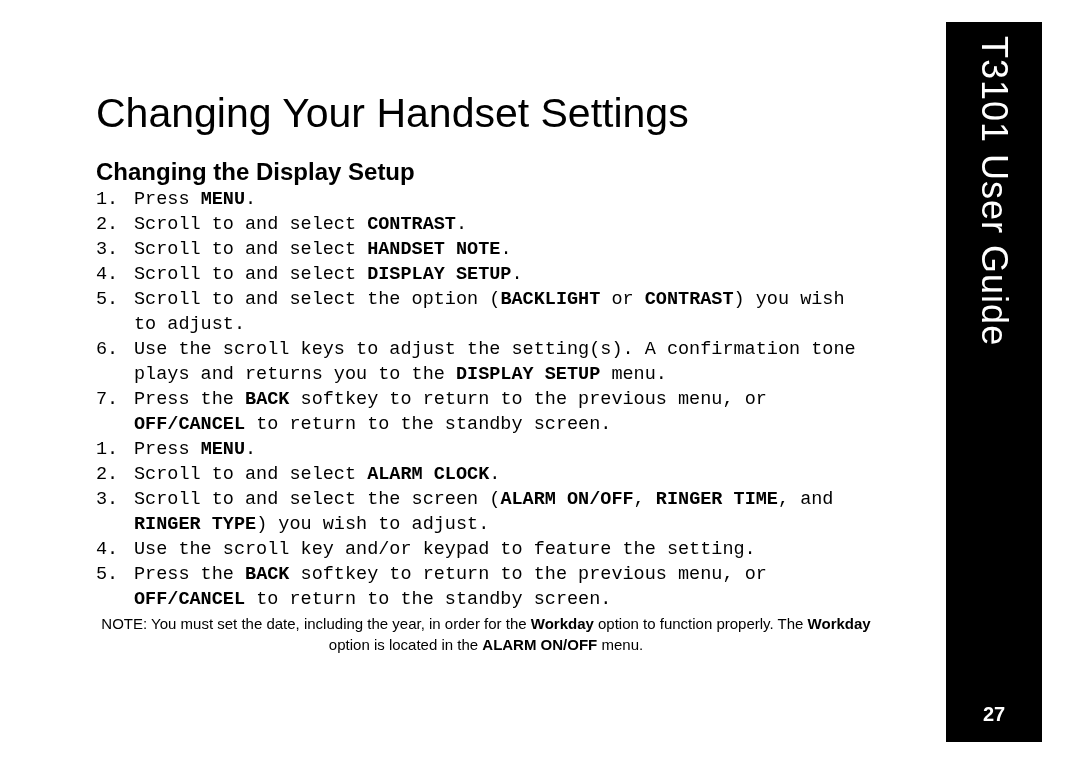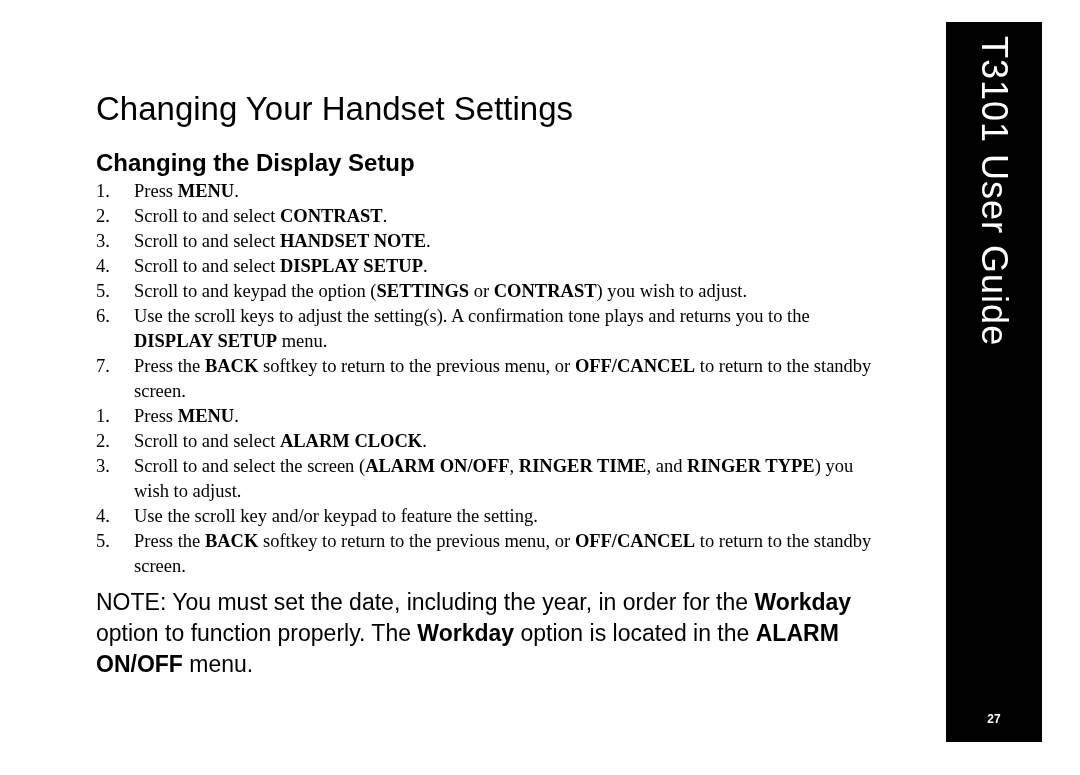--- a/index.html
+++ b/index.html
@@ -33,32 +33,32 @@
     font-family: Arial, Helvetica, sans-serif;
     white-space: nowrap;
   }
   .sidebar-page {
     position: absolute;
     bottom: 16px;
     width: 100%;
     text-align: center;
     color: #fff;
     font-weight: 700;
-    font-size: 12px;
+    font-size: 20px;
     font-family: Arial, Helvetica, sans-serif;
   }
   .content {
     position: absolute;
     top: 90px;
     left: 96px;
     width: 780px;
     color: #000;
   }
   .h1 {
-    font-size: 33px;
+    font-size: 41px;
     font-weight: 400;
     margin-bottom: 6px;
     font-family: Arial, Helvetica, sans-serif;
   }
   .h2 {
     font-size: 24px;
     font-weight: 700;
     margin-top: 21px;
     margin-bottom: 2px;
     font-family: Arial, Helvetica, sans-serif;
@@ -69,33 +69,34 @@
     counter-reset: item;
     margin-left: 0;
     padding-left: 0;
   }
   ol li {
     counter-increment: item;
     font-size: 18.5px;
     line-height: 1.35;
     padding-left: 38px;
     position: relative;
-    font-family: Liberation Serif, serif;
+    font-family: Liberation Mono, monospace;
   }
   ol li::before {
     content: counter(item) ".";
     position: absolute;
     left: 0;
     width: 30px;
   }
   .note {
-    font-size: 23px;
+    font-size: 15px;
     line-height: 1.35;
-    margin-top: 8px;
+    margin-top: 2px;
     font-family: Arial, Helvetica, sans-serif;
+    text-align: center;
   }
   b { font-weight: 700; }
 </style>
 </head>
 <body>
 
 <div class="page">
 
   <div class="sidebar">
     <div class="sidebar-title">T3101 User Guide</div>
@@ -105,21 +106,21 @@
   <div class="content">
 
     <div class="h1">Changing Your Handset Settings</div>
 
     <div class="h2">Changing the Display Setup</div>
     <ol>
       <li><span>Press </span><b>MENU</b><span>.</span></li>
       <li><span>Scroll to and select </span><b>CONTRAST</b><span>.</span></li>
       <li><span>Scroll to and select </span><b>HANDSET NOTE</b><span>.</span></li>
       <li><span>Scroll to and select </span><b>DISPLAY SETUP</b><span>.</span></li>
-      <li><span>Scroll to and keypad the option (</span><b>SETTINGS</b><span> or </span><b>CONTRAST</b><span>) you wish to adjust.</span></li>
+      <li><span>Scroll to and select the option (</span><b>BACKLIGHT</b><span> or </span><b>CONTRAST</b><span>) you wish to adjust.</span></li>
       <li><span>Use the scroll keys to adjust the setting(s). A confirmation tone plays and returns you to the </span><b>DISPLAY SETUP</b><span> menu.</span></li>
       <li><span>Press the </span><b>BACK</b><span> softkey to return to the previous menu, or </span><b>OFF/CANCEL</b><span> to return to the standby screen.</span></li>
     </ol>
 
     <ol>
       <li><span>Press </span><b>MENU</b><span>.</span></li>
       <li><span>Scroll to and select </span><b>ALARM CLOCK</b><span>.</span></li>
       <li><span>Scroll to and select the screen (</span><b>ALARM ON/OFF</b><span>, </span><b>RINGER TIME</b><span>, and </span><b>RINGER TYPE</b><span>) you wish to adjust.</span></li>
       <li><span>Use the scroll key and/or keypad to feature the setting.</span></li>
       <li><span>Press the </span><b>BACK</b><span> softkey to return to the previous menu, or </span><b>OFF/CANCEL</b><span> to return to the standby screen.</span></li>

